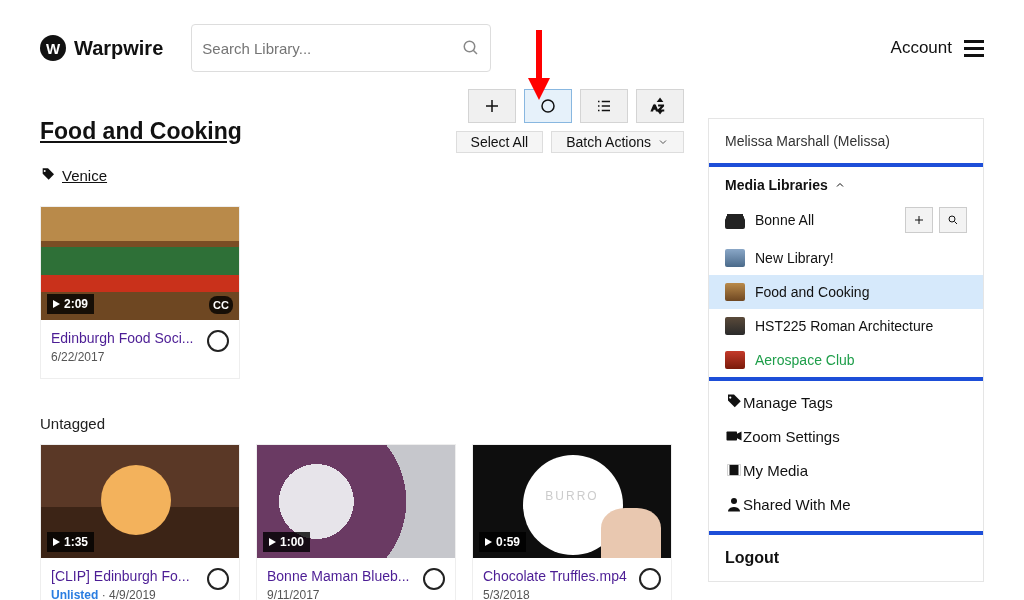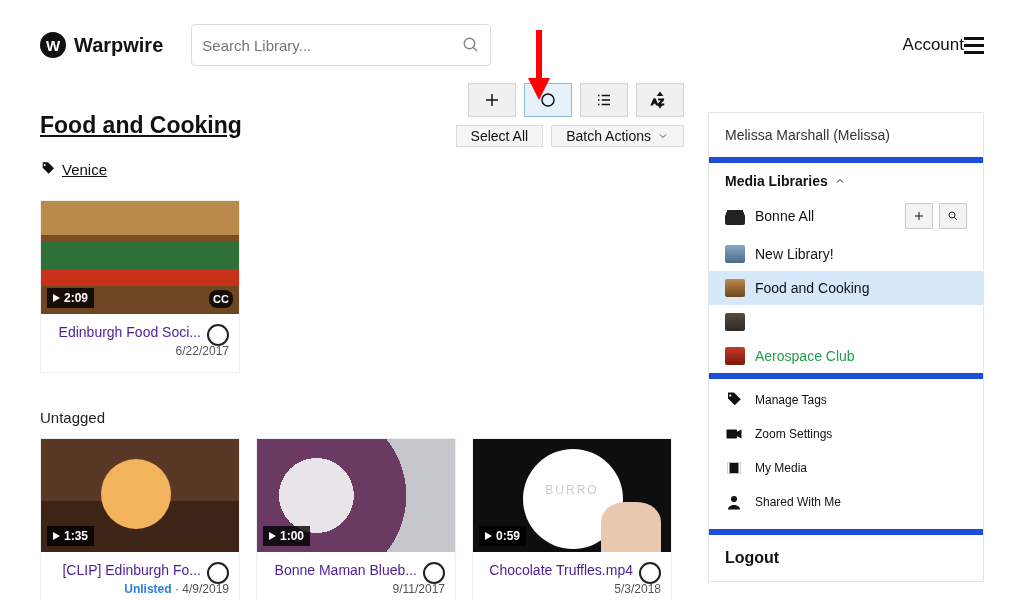--- a/index.html
+++ b/index.html
@@ -1,43 +1,43 @@
 <!DOCTYPE html>
 <html><head>
 <meta charset="utf-8">
 <style>
 * { box-sizing: border-box; margin: 0; padding: 0; }
 body { font-family: -apple-system, BlinkMacSystemFont, "Segoe UI", Helvetica, Arial, sans-serif; color: #111; background:#fff; width:1024px; }
 .header { display:flex; align-items:center; padding: 24px 40px 12px 40px; gap: 28px; }
 .logo { display:flex; align-items:center; gap:8px; font-weight:600; font-size:20px; }
 .logo-circle { width:26px; height:26px; border-radius:50%; background:#111; color:#fff; display:flex; align-items:center; justify-content:center; font-weight:700; font-size:15px; }
-.search-box { flex: 0 0 300px; display:flex; align-items:center; border:1px solid #ddd; border-radius:4px; padding:6px 10px; background:#fff; height:42px; }
+.search-box { flex: 0 0 300px; display:flex; align-items:center; border:1px solid #ddd; border-radius:4px; padding:6px 10px; background:#fff; height:48px; }
 .search-box input { border:none; outline:none; flex:1; font-size:15px; background:transparent; color:#555; }
 .spacer { flex:1; }
-.account { display:flex; align-items:center; gap:0; font-size:17px; }
+.account { display:flex; align-items:center; gap:12px; font-size:17px; }
 .hamburger { display:flex; flex-direction:column; gap:4px; }
 .hamburger span { width:20px; height:3px; background:#111; display:block; }
 .arrow { position:absolute; left:524px; top:30px; }
 
 .main { display:flex; padding: 0 40px; gap:24px; }
 .left { flex:1; }
 .page-title { font-size:23px; font-weight:700; text-decoration:underline; margin-top:34px; }
 .tag-row { display:flex; align-items:flex-start; gap:6px; margin-top:14px; font-size:15px; }
 .tag-row a { color:#111; }
 .tag-icon-svg { width:16px; height:16px; }
 
 .toolbar-row { display:flex; justify-content:flex-end; gap:8px; margin-top:-56px; padding-right: 0; }
 .tbtn { width:48px; height:34px; border:1px solid #d4d4d4; background:#f0f0f0; display:flex; align-items:center; justify-content:center; cursor:pointer; }
 .tbtn.selected { background:#e6f1fa; border-color:#88b7e0; }
 .toolbar-row2 { display:flex; justify-content:flex-end; gap:8px; margin-top:8px; }
 .pillbtn { border:1px solid #ddd; background:#f5f5f5; padding:2px 14px; font-size:14px; cursor:pointer; display:flex; align-items:center; gap:6px; }
 
 .section-label { font-size:15px; color:#222; }
 
-.cards { display:flex; gap:16px; flex-wrap:wrap;text-align:right; }
+.cards { display:flex; gap:16px; flex-wrap:wrap; }
 .card { width:200px; border:1px solid #eee; background:#fff; position:relative; }
 .thumb { position:relative; height:113px; background:#ccc; overflow:hidden; display:block; }
 .thumb .dur { position:absolute; left:6px; bottom:6px; background:rgba(0,0,0,0.8); color:#fff; font-size:12px; font-weight:700; padding:3px 6px; display:flex; align-items:center; gap:4px; }
 .thumb .cc { position:absolute; right:6px; bottom:6px; background:rgba(0,0,0,0.8); color:#fff; font-size:11px; font-weight:700; padding:3px 4px; border-radius:8px; }
 .card-body { padding:10px 10px 14px 10px; position:relative; }
 .card-title { font-size:14px; color:#4c1d95; white-space:nowrap; overflow:hidden; text-overflow:ellipsis; max-width:150px; }
 .card-meta { font-size:12px; color:#555; margin-top:4px; }
 .card-meta .unlisted { color:#2a7de1; font-weight:600; }
 .sel-circle { position:absolute; right:10px; top:10px; width:22px; height:22px; border:2px solid #222; border-radius:50%; background:#fff; }
 
@@ -45,32 +45,32 @@
 .thumb-food { background:linear-gradient(#b98a4a 0 30%, #7a4d24 30% 35%, #2e7037 35% 60%, #c9311b 60% 75%, #6e4722 75% 100%); }
 .thumb-squash { background:linear-gradient(#5a3826 0 55%, #3c2416 55% 100%); position:relative; }
 .thumb-squash::after { content:""; position:absolute; left:60px; top:20px; width:70px; height:70px; background:#f3b25c; border-radius:50%; }
 .thumb-blueb { background:radial-gradient(circle at 30% 50%, #e7e4ea 0 25%, #6a3a63 25% 60%, #c6c7cc 60% 100%); }
 .thumb-choc { background:#0e0e0e; position:relative; }
 .thumb-choc::before { content:""; position:absolute; left:50px; top:10px; width:100px; height:100px; border-radius:50%; background:#fff; }
 .thumb-choc::after { content:"BURRO"; position:absolute; left:0; right:0; top:44px; text-align:center; color:#ccc; font-size:12px; letter-spacing:2px; }
 .thumb-hand { position:absolute; right:10px; bottom:0; width:60px; height:50px; background:#e9c8b0; border-radius:40% 40% 0 0; }
 
 .right { width:276px; border:1px solid #e5e5e5; margin-top:34px; align-self:flex-start; }
-.right-section { border-bottom:6px solid #1d4ed8; }
+.right-section { border-bottom:4px solid #1d4ed8; }
 .user-row { padding:14px 16px; font-size:14px; color:#333; }
 .panel-header { padding:10px 16px 6px 16px; font-size:14px; font-weight:700; display:flex; align-items:center; gap:6px; }
 .lib-list .lib-item { display:flex; align-items:center; gap:10px; padding:8px 16px; font-size:14px; cursor:pointer; }
 .lib-item.active { background:#d6e9fb; }
 .lib-item .lname.green { color:#1e9e4a; }
 .lib-thumb { width:20px; height:18px; background:#777; border-radius:2px; flex-shrink:0; }
 .lib-thumb.stack { background:#222; box-shadow: 0 -3px 0 -1px #222, 0 -6px 0 -2px #222; height:11px; margin-top:6px; }
 .lib-actions { margin-left:auto; display:flex; gap:6px; }
 .mini-btn { width:28px; height:26px; border:1px solid #ccc; background:#f3f3f3; display:flex; align-items:center; justify-content:center; cursor:pointer; }
 .media-list { padding:4px 0 10px 0; }
-.media-item { display:flex; align-items:center; gap:12px; padding:8px 16px; font-size:12px; cursor:pointer; }
+.media-item { display:flex; align-items:center; padding:8px 16px; font-size:15px; cursor:pointer; }
 .media-item svg { width:18px; height:18px; flex-shrink:0; }
 .logout { padding:14px 16px; font-weight:700; font-size:16px; }
 
 .play-tri { width:0; height:0; border-left:7px solid #fff; border-top:4px solid transparent; border-bottom:4px solid transparent; }
 
 .untagged-block { margin-top:36px; }
 .untagged-block .cards { margin-top:12px; }
 .section-venice { margin-top:22px; }
 </style>
 </head>
@@ -263,20 +263,21 @@
         <div class="lib-item">
           <span class="lib-thumb" style="background:linear-gradient(#8aa7c7,#4a6a8a);"></span>
           <span class="lname">New Library!</span>
         </div>
         <div class="lib-item active">
           <span class="lib-thumb" style="background:linear-gradient(#b98a4a,#6e4722);"></span>
           <span class="lname">Food and Cooking</span>
         </div>
         <div class="lib-item">
           <span class="lib-thumb" style="background:linear-gradient(#5a4a3a,#2a2a2a);"></span>
+          <span class="lname">HST225 Roman Architecture</span>
         </div>
         <div class="lib-item">
           <span class="lib-thumb" style="background:linear-gradient(#c43a2a,#7a1a0a);"></span>
           <span class="lname green">Aerospace Club</span>
         </div>
       </div>
     </div>
     <div class="right-section">
       <div class="media-list">
         <div class="media-item">

